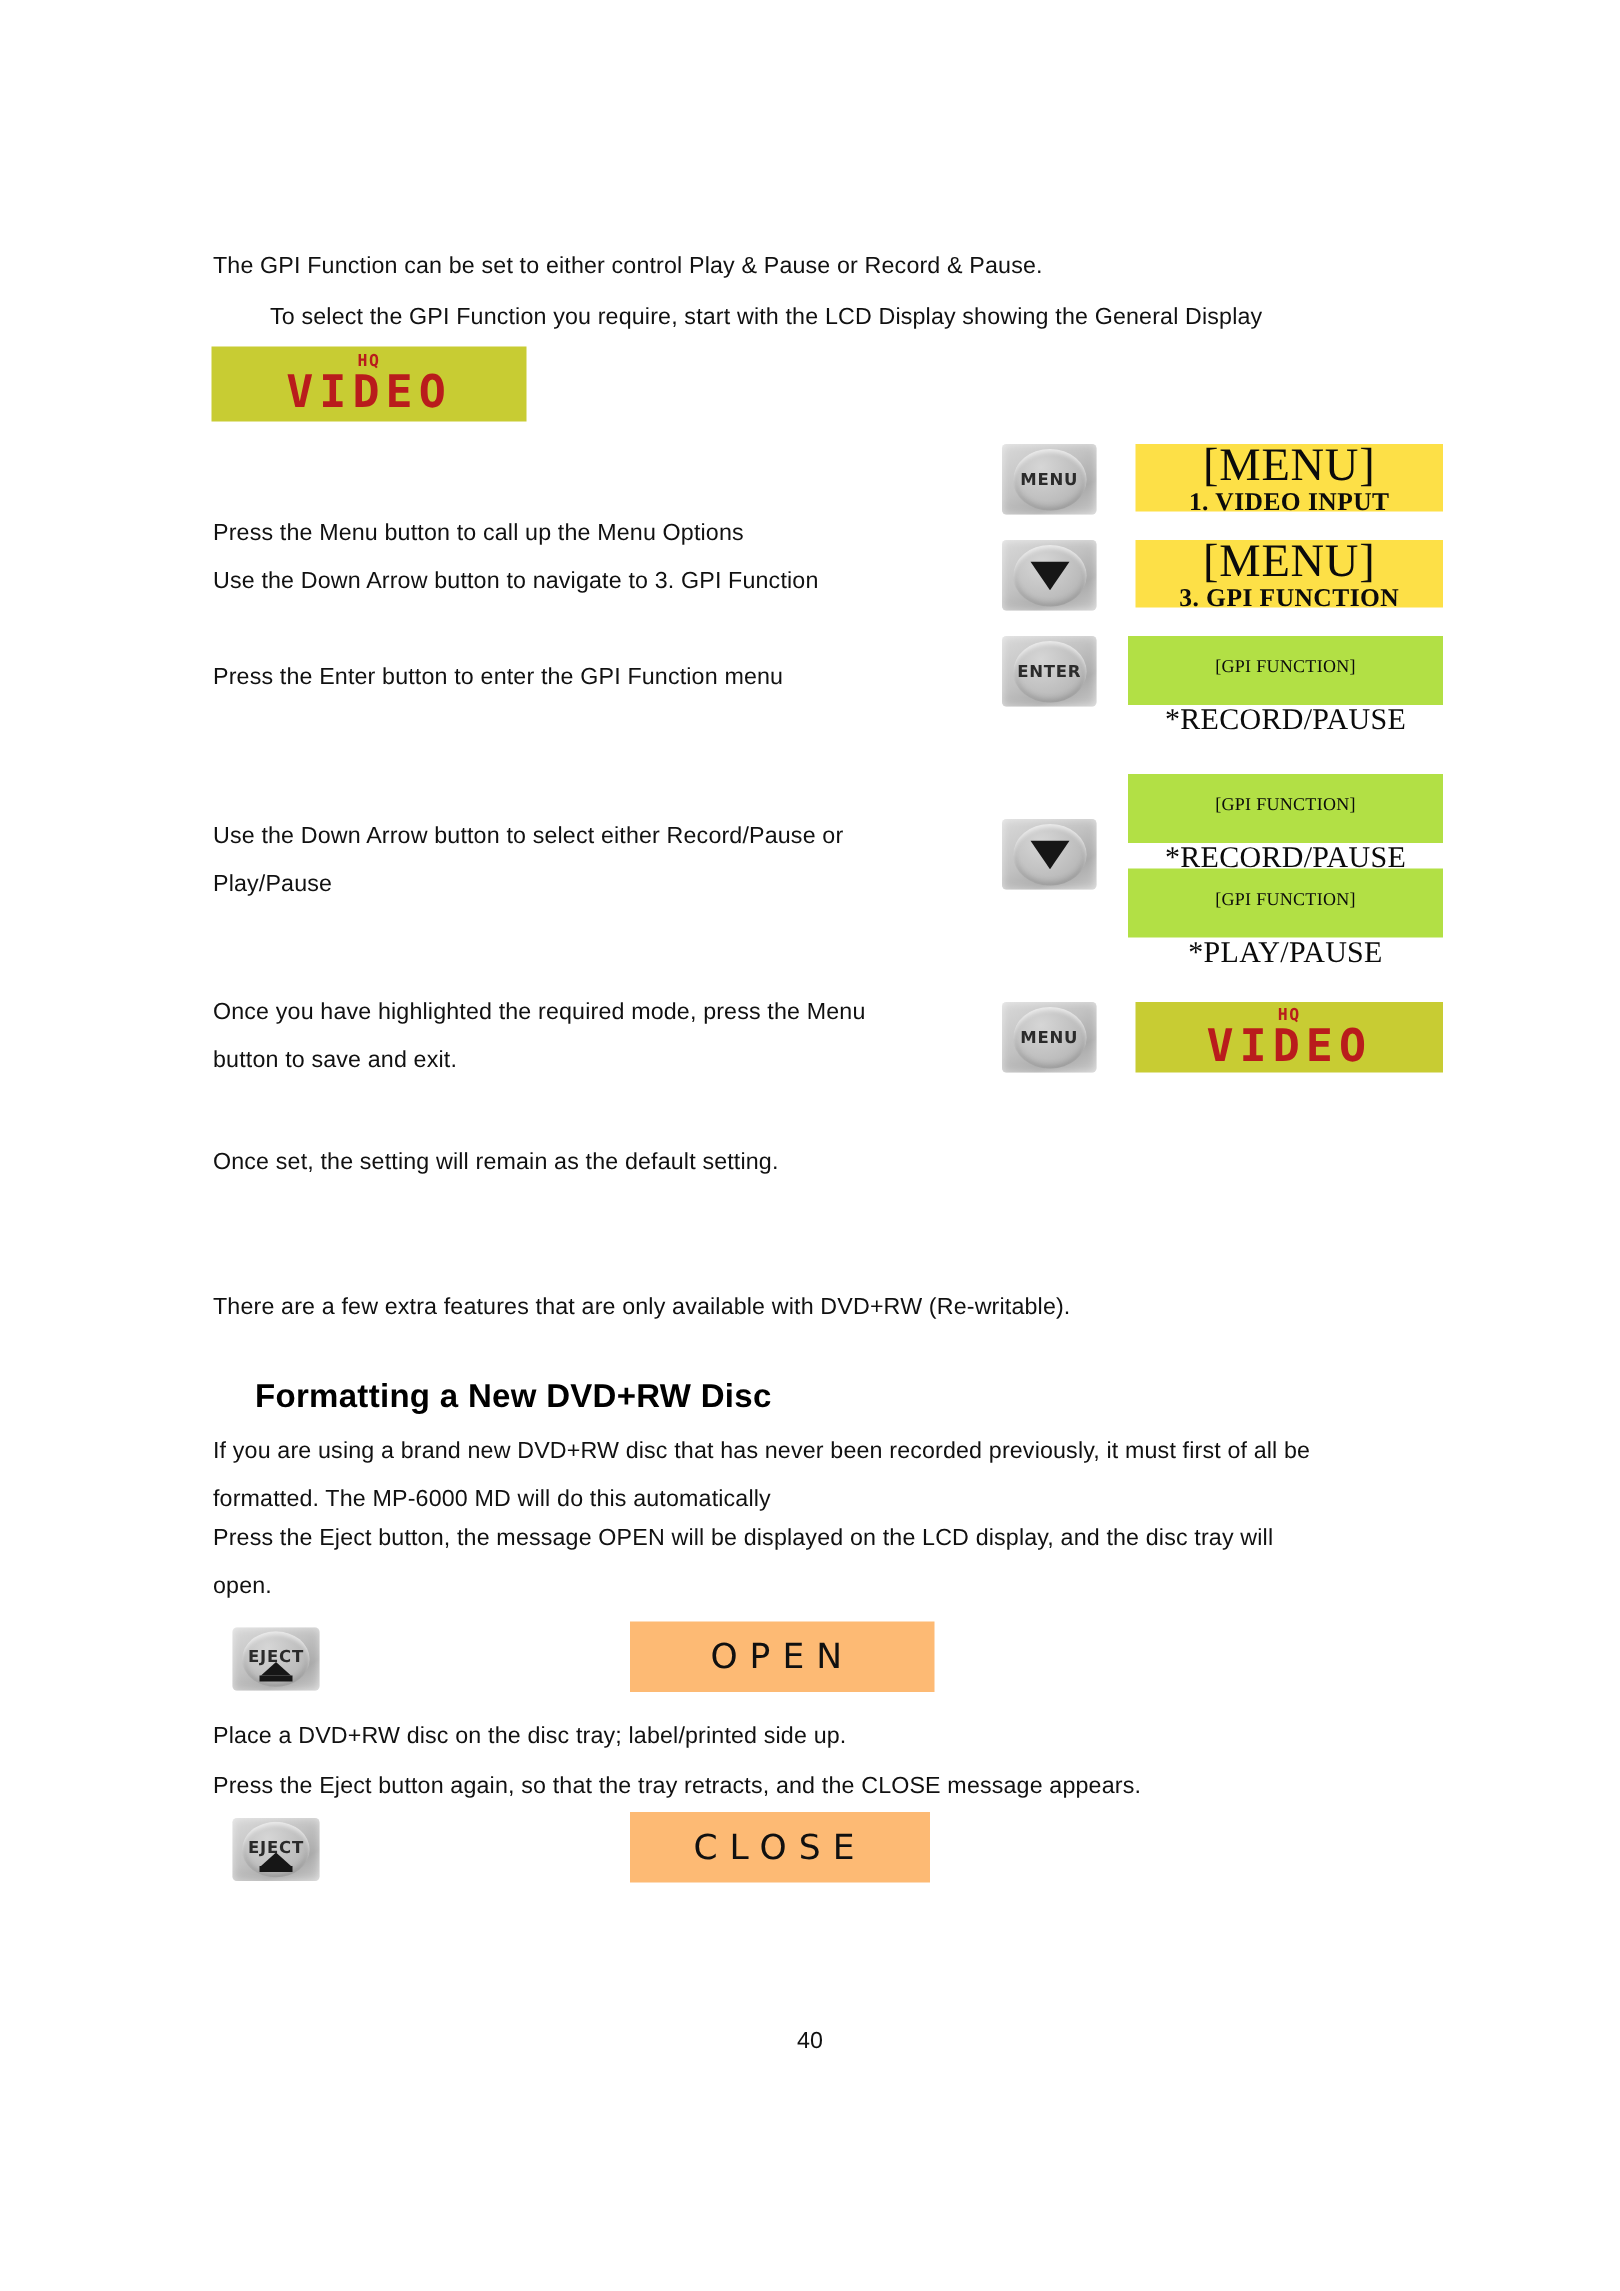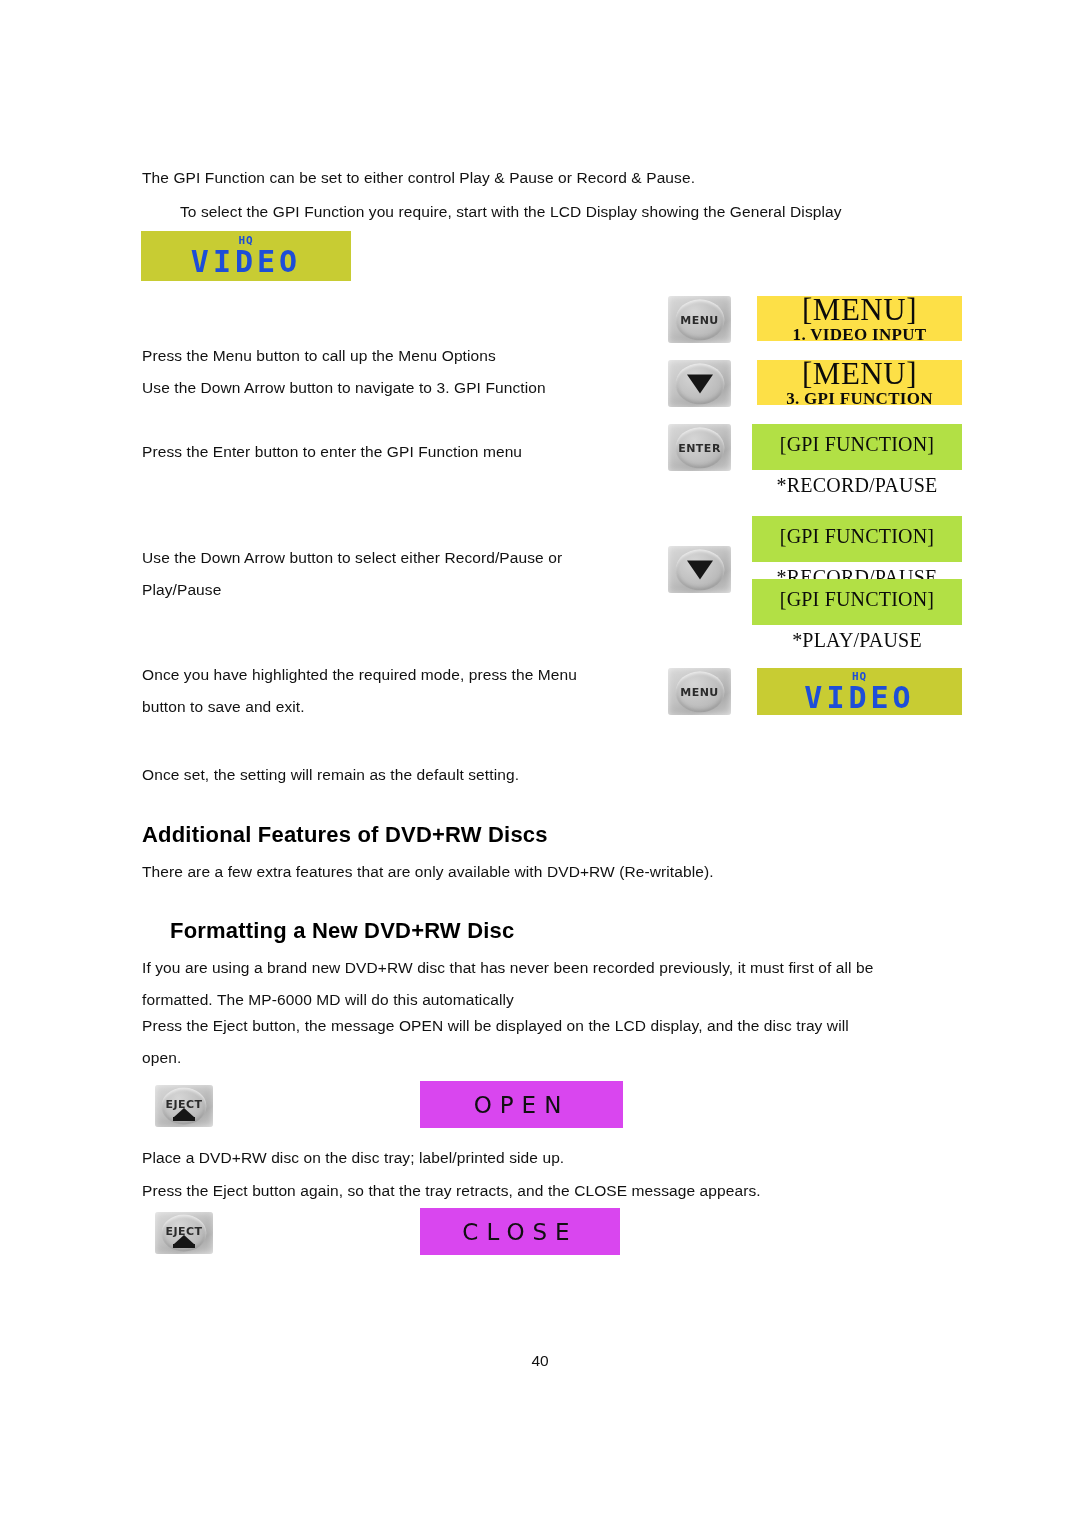--- a/index.html
+++ b/index.html
@@ -62,52 +62,52 @@
   }
   .lcd .l1 { display:block; }
   .lcd .l2 { display:block; }
 
   .lcd-olive { background: #fde047; }
   .lcd-green { background: #b2e045; }
 
   .lcd-menu .l1 { font-size: 31px; letter-spacing: 0.5px; }
   .lcd-menu .l2 { font-size: 17px; letter-spacing: 0.3px; margin-top: -1px; font-weight: bold;}
 
-  .lcd-gpi .l1 { font-size: 20px; letter-spacing: 0.2px; margin-top: 36px; }
+  .lcd-gpi .l1 { font-size: 12px; letter-spacing: 0.2px; margin-top: 36px; }
   .lcd-gpi .l2 { font-size: 20px; letter-spacing: 0.2px; margin-top: 19px;}
 
   
   .lcd-video {
     background: #c8cc33;
     position: absolute;
     display: flex;
     flex-direction: column;
     align-items: center;
     justify-content: center;
     font-family: "DejaVu Sans Mono", monospace;
-    color: #1d4ed8;
+    color: #b91c1c;
   }
   .lcd-video .hq {
     font-size: 11px;
     font-weight: bold;
     letter-spacing: 1px;
     line-height: 1;
     margin-bottom: 1px;
   }
   .lcd-video .vid {
     font-size: 30px;
     font-weight: bold;
     letter-spacing: 4px;
     line-height: 1;
   }
 
   
   .lcd-word {
     position: absolute;
-    background: #d946ef;
+    background: #fdba74;
     display: flex;
     align-items: center;
     justify-content: center;
     font-family: "DejaVu Sans", sans-serif;
     font-size: 23px;
     letter-spacing: 8px;
     color: #101010;
   }
 
   
@@ -253,21 +253,20 @@
     <span class="lbl">MENU</span>
   </div>
 
   <div class="lcd-video" style="left:757px; top:668px; width:205px; height:47px;">
     <span class="hq">HQ</span>
     <span class="vid">VIDEO</span>
   </div>
 
   <div class="para" style="left:142px; top:759px; width:700px;">Once set, the setting will remain as the default setting.</div>
 
-  <div class="h2" style="left:142px; top:822px; width:700px;">Additional Features of DVD+RW Discs</div>
 
   <div class="para" style="left:142px; top:856px; width:800px;">There are a few extra features that are only available with DVD+RW (Re-writable).</div>
 
   <div class="h2" style="left:142px; top:918px; width:700px;margin-left:28px;">Formatting a New DVD+RW Disc</div>
 
   <div class="para" style="left:142px; top:952px; width:836px;">If you are using a brand new DVD+RW disc that has never been recorded previously, it must first of all be
 formatted. The MP-6000 MD will do this automatically</div>
 
   <div class="para" style="left:142px; top:966px; width:836px;margin-top:44px;">Press the Eject button, the message OPEN will be displayed on the LCD display, and the disc tray will
 open.</div>

